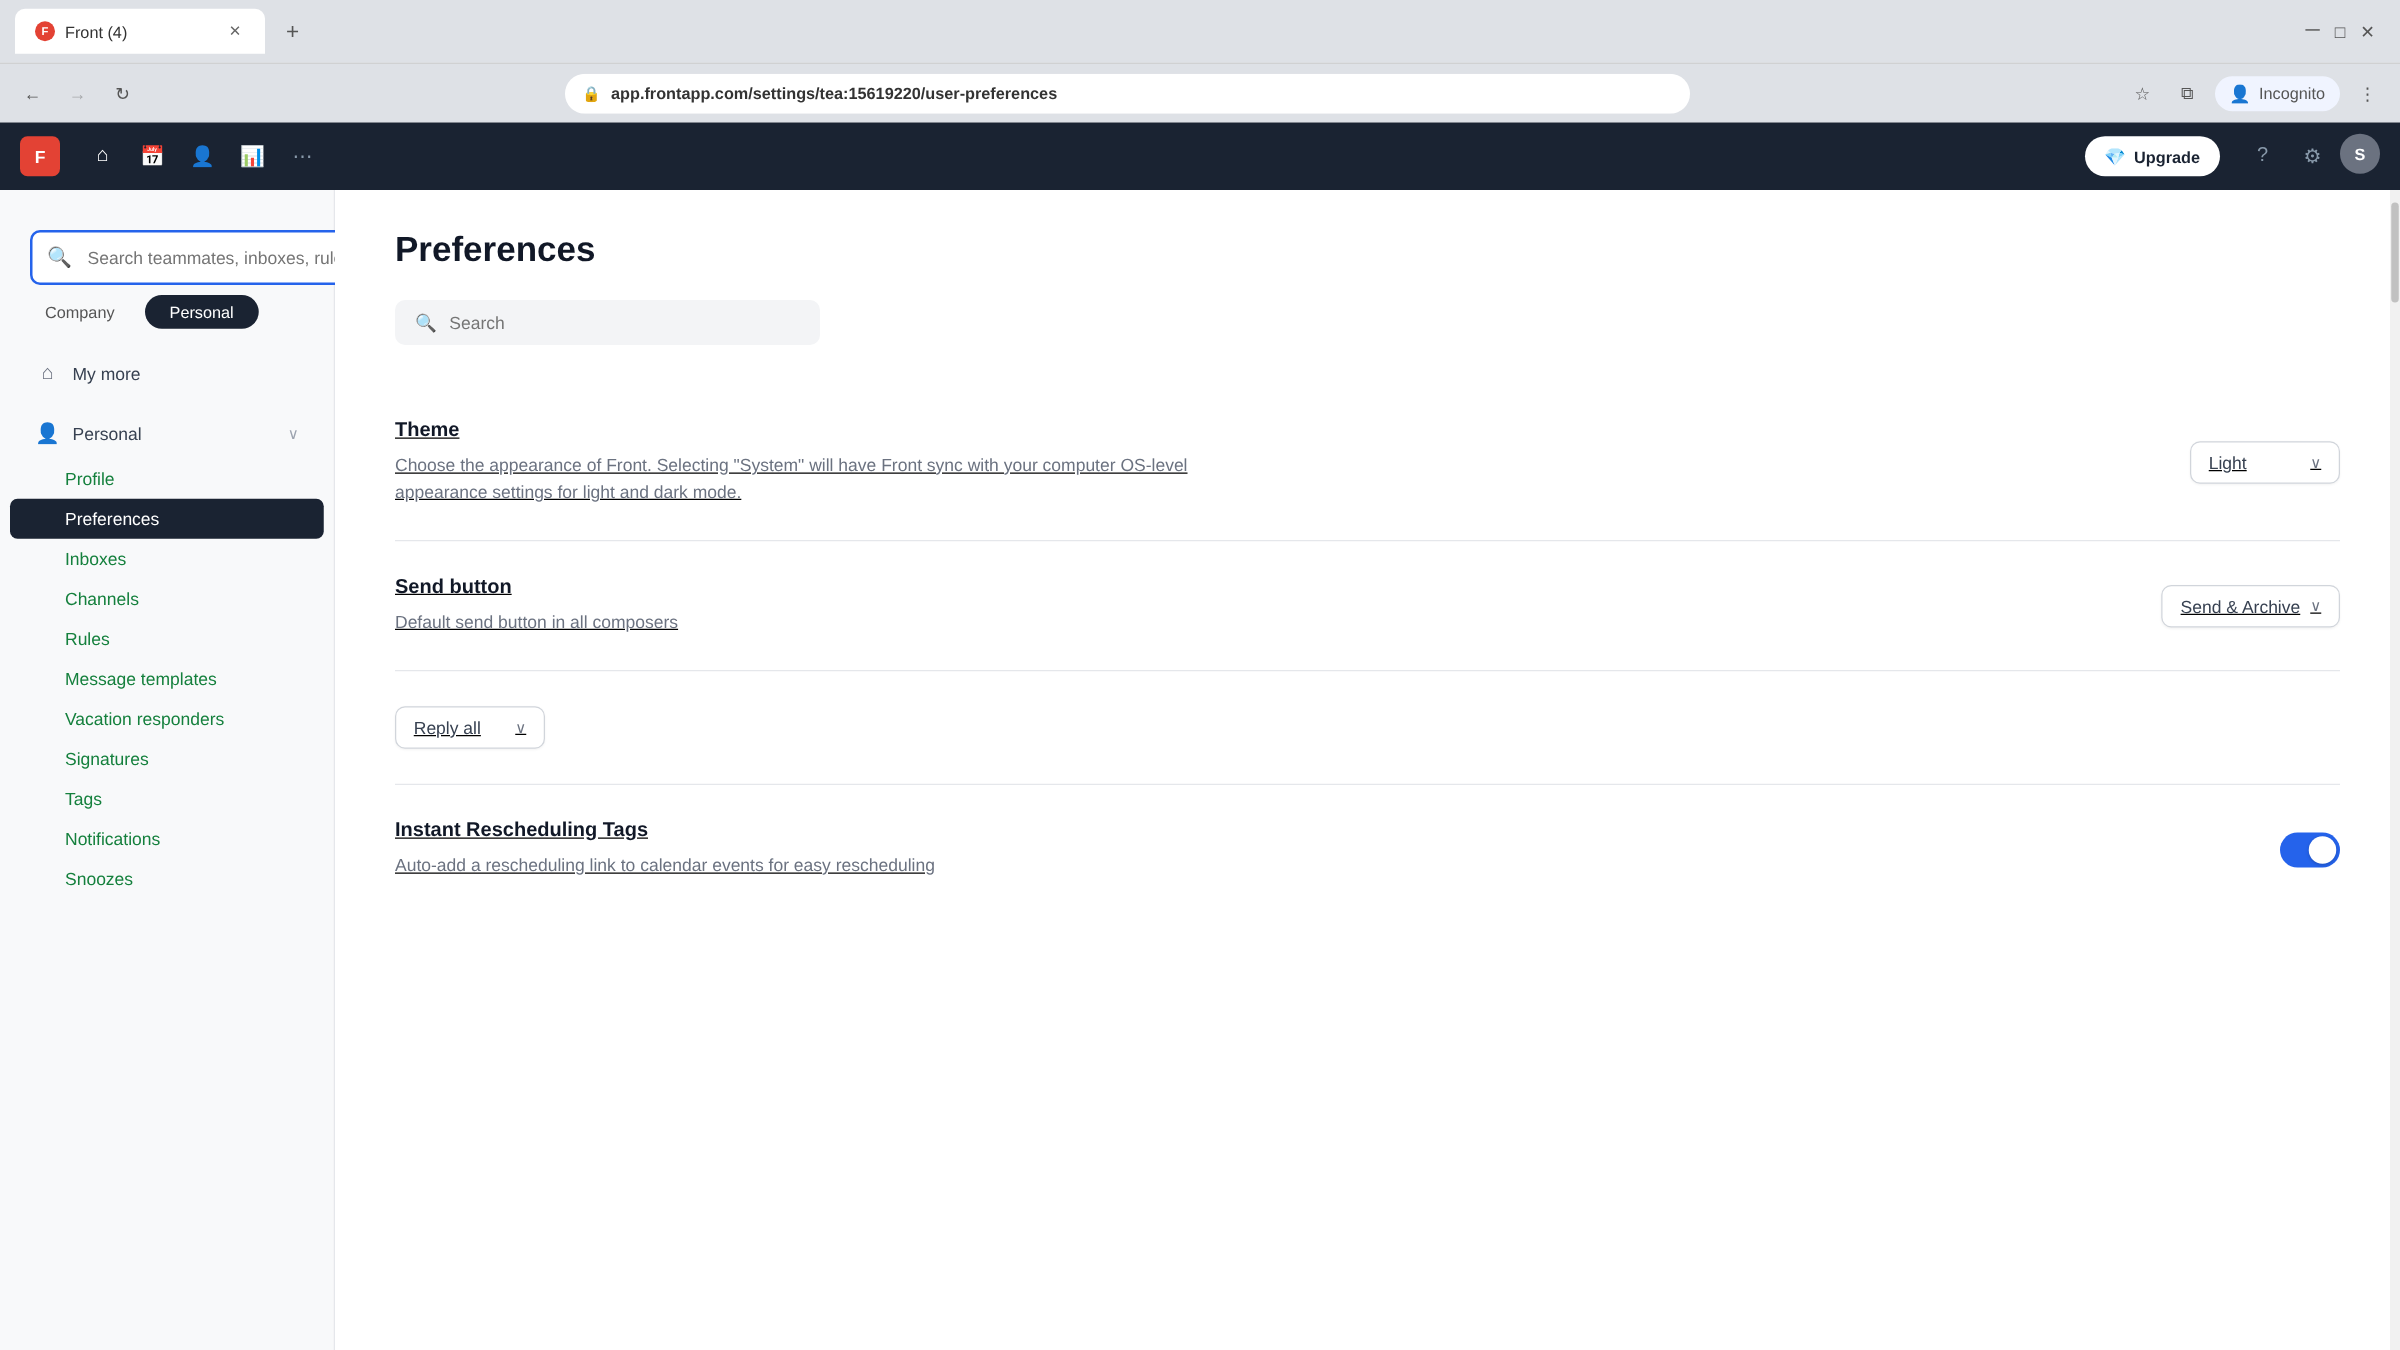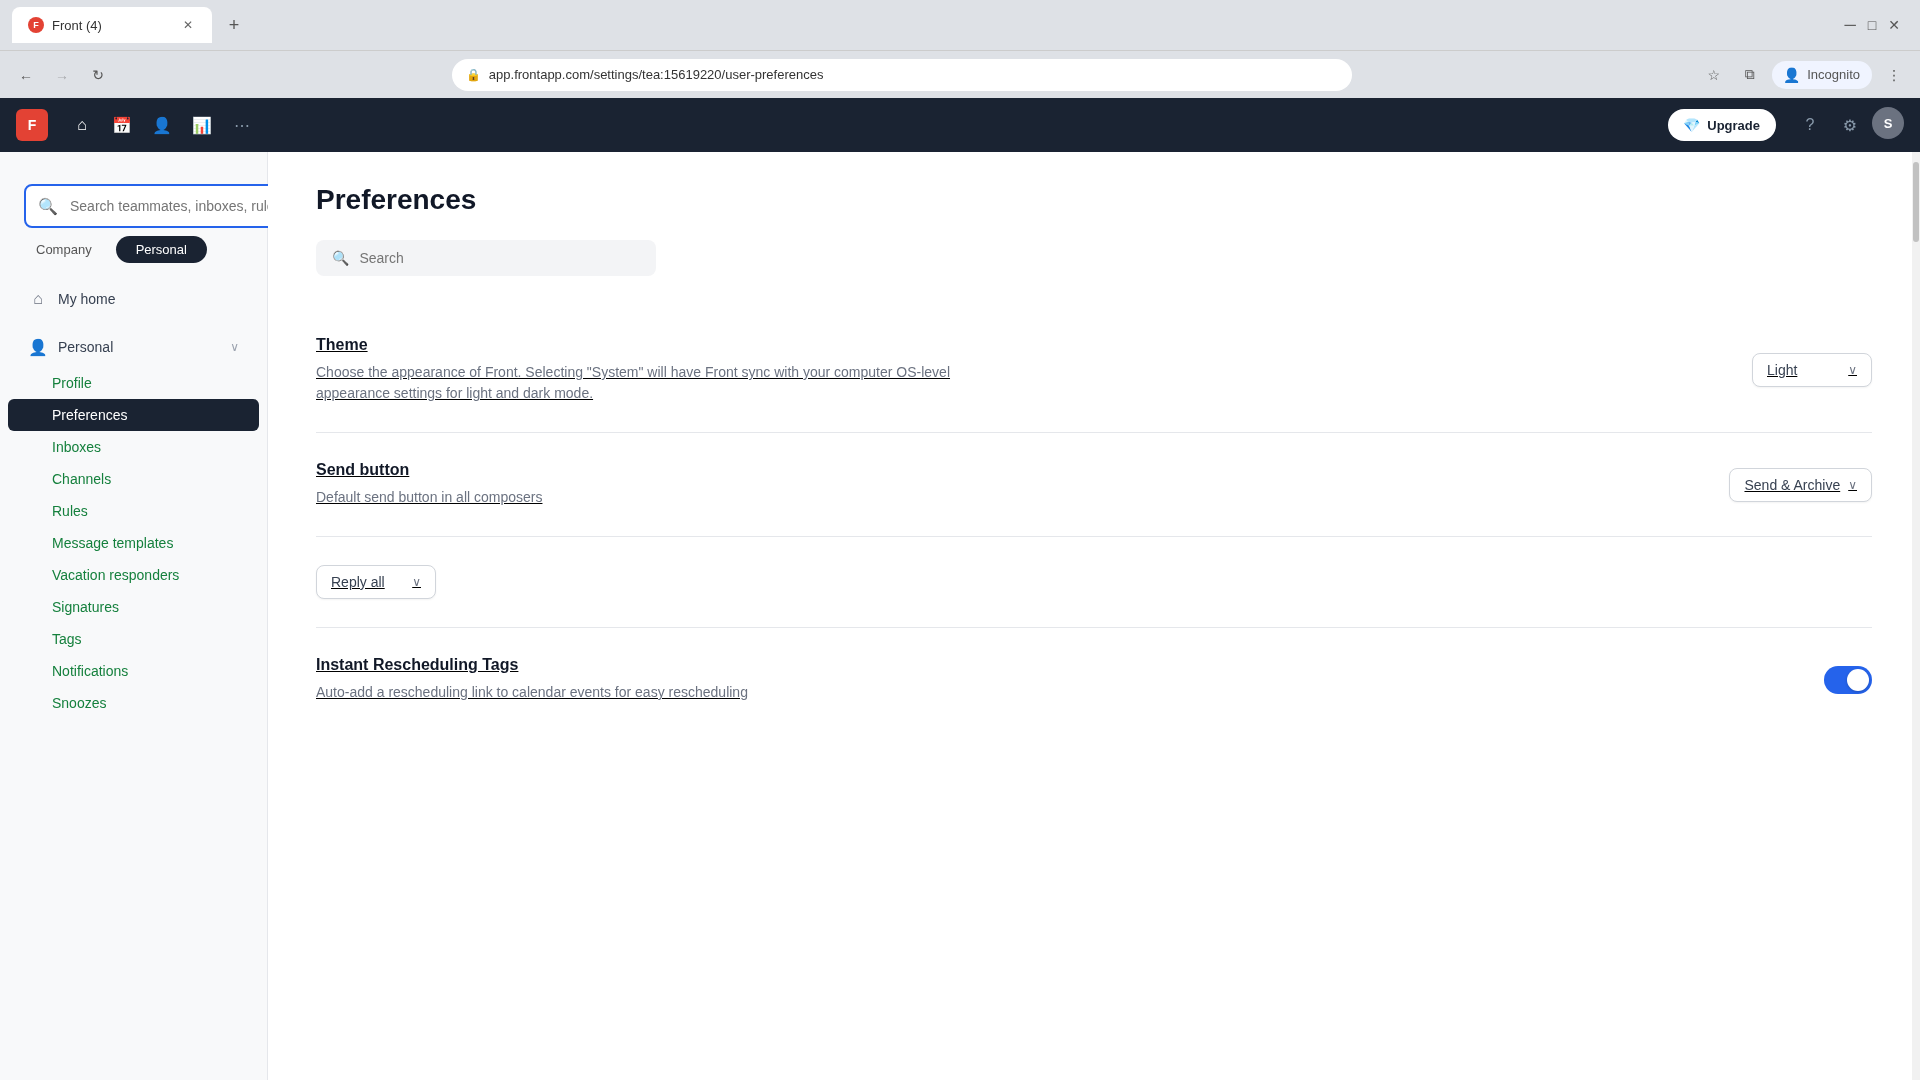--- a/index.html
+++ b/index.html
@@ -10,21 +10,21 @@
     .browser-tab { background: white; border-radius: 8px 8px 0 0; padding: 0 16px; height: 36px; display: flex; align-items: center; gap: 8px; font-size: 13px; min-width: 200px; }
     .tab-favicon { width: 16px; height: 16px; background: #e34234; border-radius: 50%; display: flex; align-items: center; justify-content: center; color: white; font-size: 9px; font-weight: bold; }
     .tab-close { margin-left: auto; width: 16px; height: 16px; border-radius: 50%; display: flex; align-items: center; justify-content: center; cursor: pointer; font-size: 12px; color: #666; }
     .new-tab-btn { width: 28px; height: 28px; border-radius: 50%; display: flex; align-items: center; justify-content: center; font-size: 18px; color: #555; cursor: pointer; }
 
     
     .address-bar-row { background: #dee1e6; height: 48px; display: flex; align-items: center; padding: 0 12px; gap: 8px; border-top: 1px solid #ccc; }
     .nav-btn { width: 28px; height: 28px; border-radius: 50%; display: flex; align-items: center; justify-content: center; font-size: 14px; color: #555; cursor: pointer; }
     .address-bar { flex: 1; background: white; border-radius: 20px; height: 32px; display: flex; align-items: center; padding: 0 12px; gap: 8px; font-size: 13px; color: #333; border: 2px solid transparent; }
     .lock-icon { color: #555; font-size: 12px; }
-    .address-text { font-size: 13px; color: #333; }
+    .address-text { font-size: 13px; color: #333; font-weight: bold; }
     .address-actions { display: flex; gap: 8px; }
     .addr-action-btn { width: 28px; height: 28px; border-radius: 50%; display: flex; align-items: center; justify-content: center; font-size: 14px; color: #555; cursor: pointer; }
 
     
     .top-bar { background: #1a2332; height: 54px; display: flex; align-items: center; padding: 0 16px; gap: 16px; }
     .app-icon { width: 32px; height: 32px; background: #e34234; border-radius: 6px; display: flex; align-items: center; justify-content: center; color: white; font-weight: bold; font-size: 14px; }
     .top-nav-icons { display: flex; gap: 4px; }
     .top-icon-btn { width: 36px; height: 36px; border-radius: 6px; display: flex; align-items: center; justify-content: center; color: #8899aa; cursor: pointer; font-size: 16px; }
     .top-icon-btn.active { color: white; }
     .top-spacer { flex: 1; }
@@ -153,21 +153,21 @@
       </div>
     </div>
 
     <div class="tab-switcher">
       <button class="tab-btn">Company</button>
       <button class="tab-btn active">Personal</button>
     </div>
 
     <div class="sidebar-item">
       <div class="sidebar-item-icon">⌂</div>
-      <span class="sidebar-item-label">My home</span>
+      <span class="sidebar-item-label">My more</span>
     </div>
 
     <div class="sidebar-item" style="margin-top:8px;">
       <div class="sidebar-item-icon">👤</div>
       <span class="sidebar-item-label">Personal</span>
       <span class="sidebar-chevron">∨</span>
     </div>
 
     <div id="sidebar-sub-items">
         <div class="sidebar-sub-item">Profile</div>

